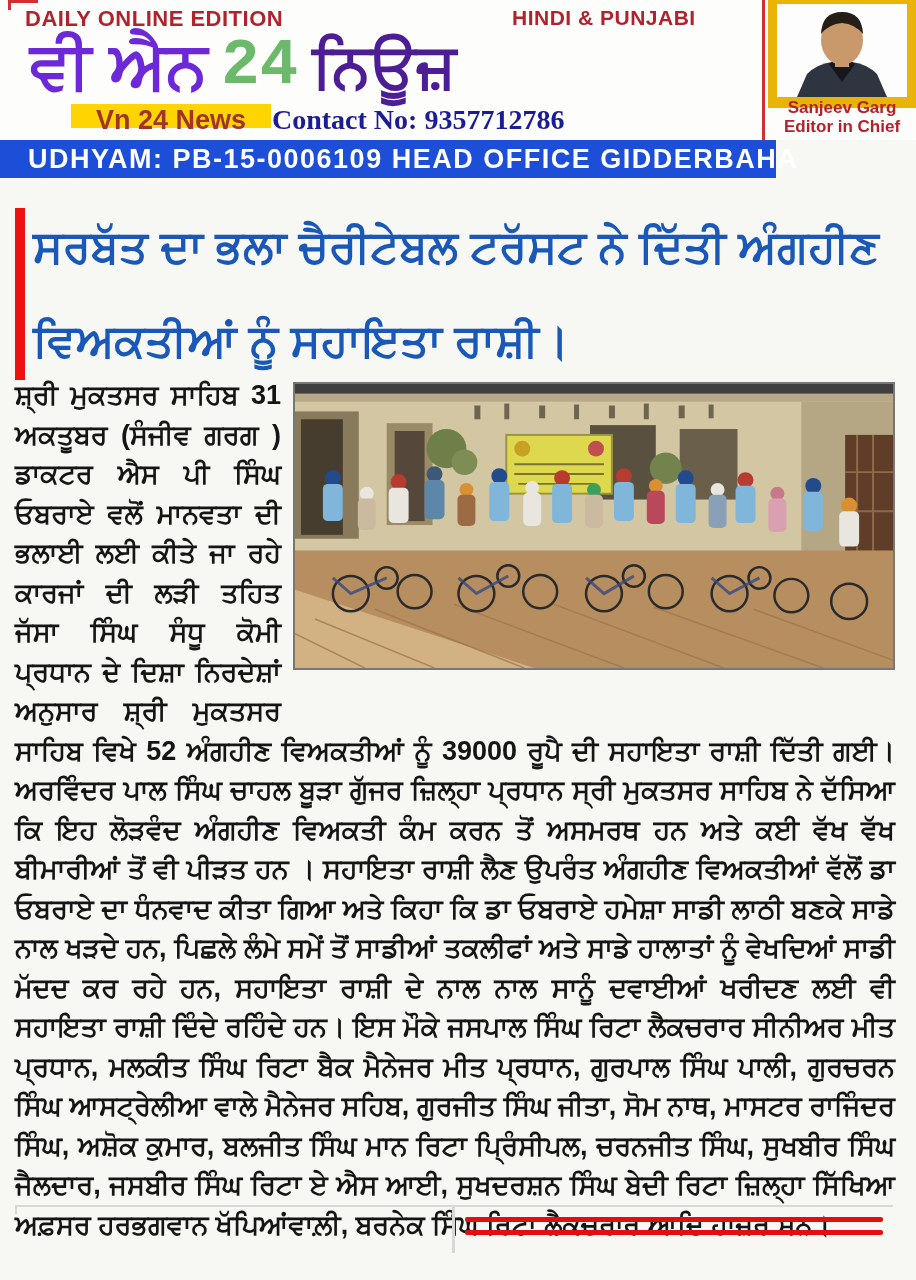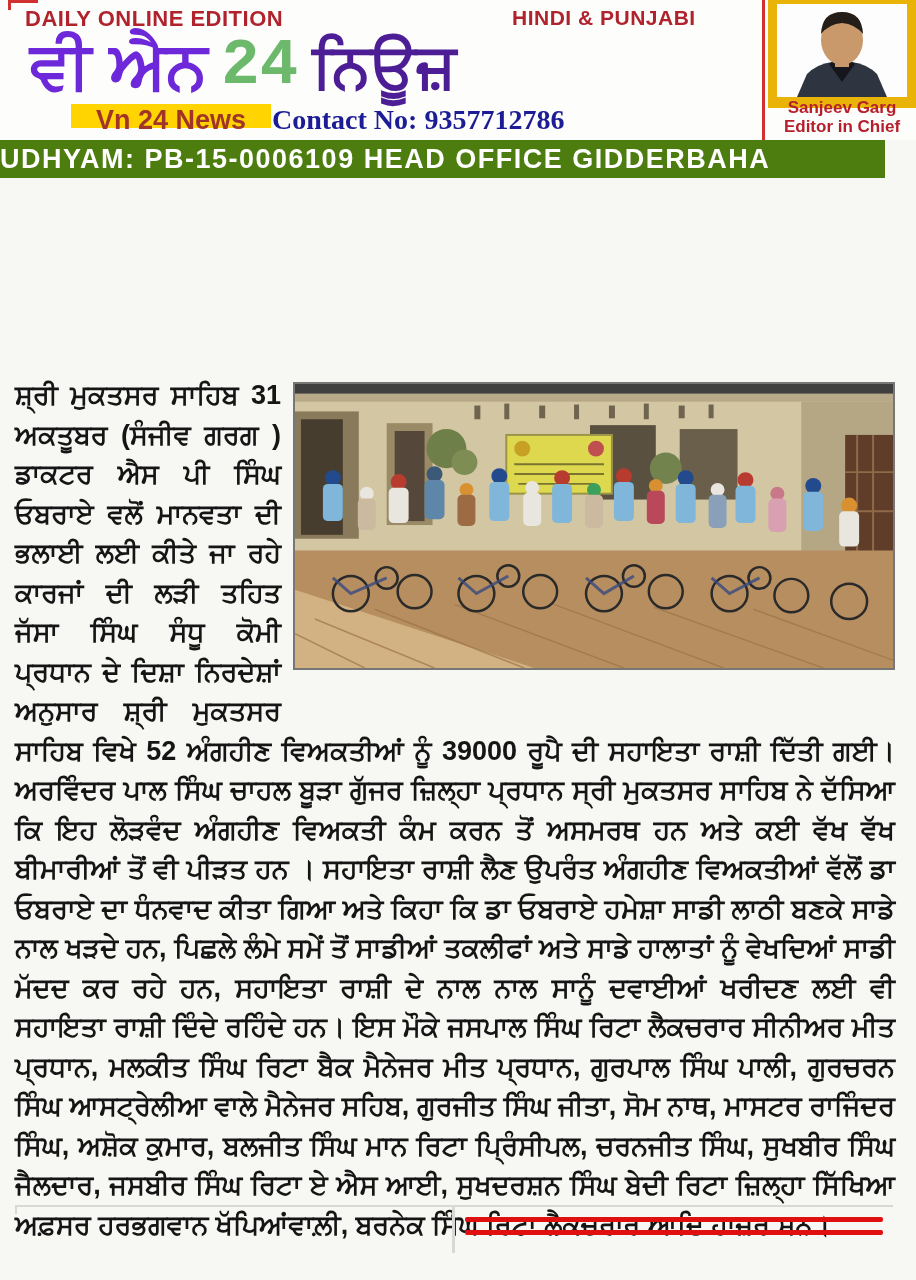--- a/index.html
+++ b/index.html
@@ -18,22 +18,22 @@
   .logo-p3{font-size:62px;font-weight:bold;color:#4c1d95;}
   .badge{position:absolute;left:55px;top:104px;width:200px;height:24px;background:#ffd400;color:#a03428;font-size:27px;font-weight:bold;text-align:center;line-height:32px;margin-left:16px;}
   .contact{position:absolute;left:272px;top:104px;font-family:"Liberation Serif","DejaVu Serif",serif;font-weight:bold;font-size:28px;color:#1c1c96;white-space:nowrap;}
   .editor-divider{position:absolute;left:762px;top:0;width:3px;height:140px;background:#d03030;}
   .editor-box{position:absolute;left:768px;top:0;width:148px;height:108px;background:#eab308;text-align:center;}
   .editor-photo{display:block;margin:4px auto 0 auto;width:130px;height:93px;background:#fdfdfd;}
   .editor-name{font-size:17px;font-weight:bold;color:#b5202c;line-height:19px;margin-top:1px;}
   .editor-title{font-size:17px;font-weight:bold;color:#b5202c;line-height:19px;text-align:center;}
 
   
-  .banner{position:absolute;left:0;top:140px;width:885px;height:38px;background:#4d7c0f;color:#ffffff;
-          font-size:27px;font-weight:bold;line-height:38px;letter-spacing:1.5px;padding-left:0;box-sizing:border-box;white-space:nowrap;}
+  .banner{position:absolute;left:0;top:140px;width:776px;height:38px;background:#1d4ed8;color:#ffffff;
+          font-size:27px;font-weight:bold;line-height:38px;letter-spacing:1.5px;padding-left:28px;box-sizing:border-box;white-space:nowrap;}
 
   
   .headline-wrap{position:absolute;left:15px;top:200px;width:886px;display:flex;}
   .headline-bar{flex:0 0 10px;background:#ee1111;margin:8px 0;}
   .headline{margin:0 0 0 8px;font-size:45px;line-height:94px;font-weight:bold;color:#1958b8;}
 
   
   .article-body{position:absolute;left:15px;top:376px;width:880px;}
   .article-photo{float:right;width:602px;height:288px;margin:6px 0 40px 12px;border:2px solid #777;box-sizing:border-box;background:#cec19e;}
   .article-photo svg{display:block;width:100%;height:100%;}
@@ -78,20 +78,24 @@
           <rect x="58" y="54" width="14" height="9" fill="#c9996b"></rect>
         </svg>
       </span>
       <div class="editor-name">Sanjeev Garg</div>
       <div class="editor-title">Editor in Chief</div>
     </div>
   </div>
 
   <div class="banner">UDHYAM: PB-15-0006109  HEAD OFFICE GIDDERBAHA</div>
 
+  <div class="headline-wrap">
+    <div class="headline-bar"></div>
+    <h1 class="headline">ਸਰਬੱਤ ਦਾ ਭਲਾ ਚੈਰੀਟੇਬਲ ਟਰੱਸਟ ਨੇ ਦਿੱਤੀ ਅੰਗਹੀਣ ਵਿਅਕਤੀਆਂ ਨੂੰ ਸਹਾਇਤਾ ਰਾਸ਼ੀ।</h1>
+  </div>
 
   <div class="article-body">
     <figure class="article-photo">
       <svg viewBox="0 0 600 290" preserveAspectRatio="none">
 
         <rect width="600" height="290" fill="#d3c6a3"></rect>
         <rect width="600" height="10" fill="#3f3f3f"></rect>
         <rect y="10" width="600" height="8" fill="#b7a988"></rect>
 
         <g fill="#6f6450">

